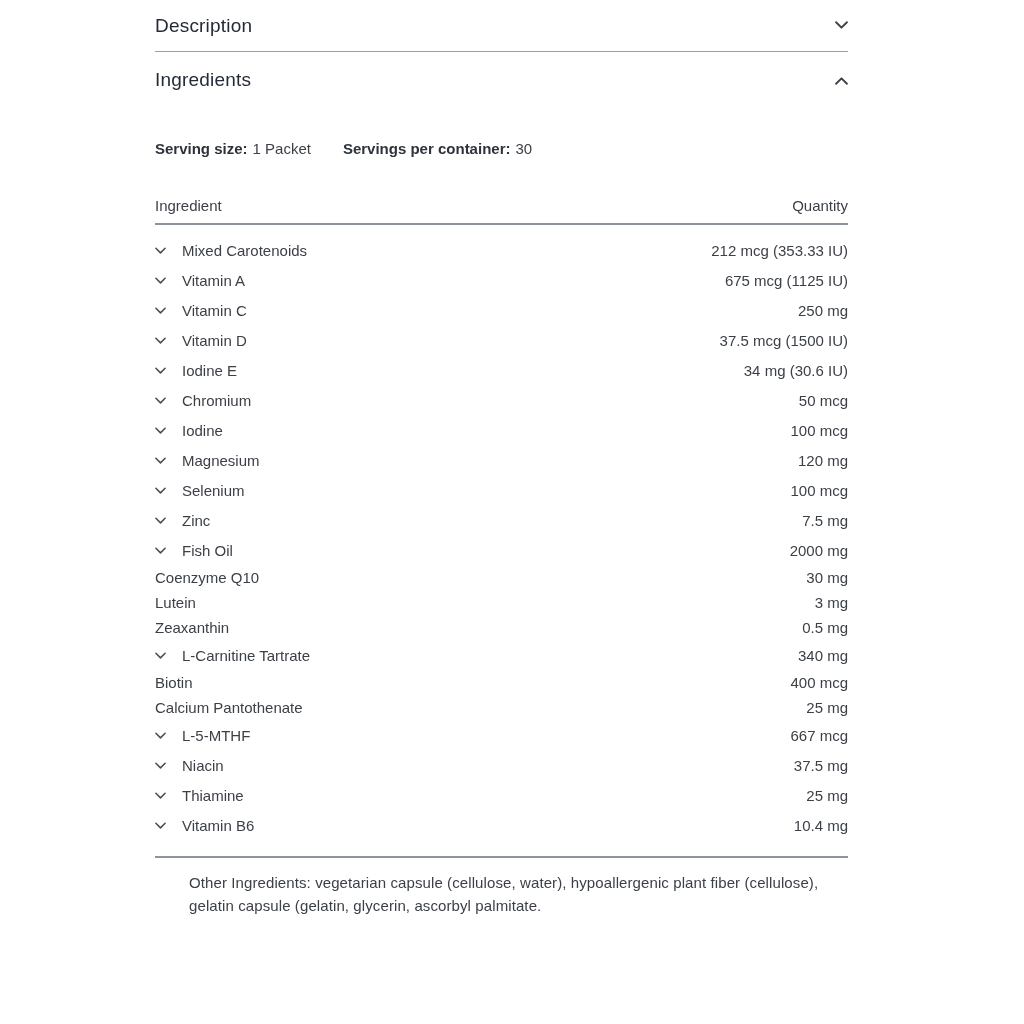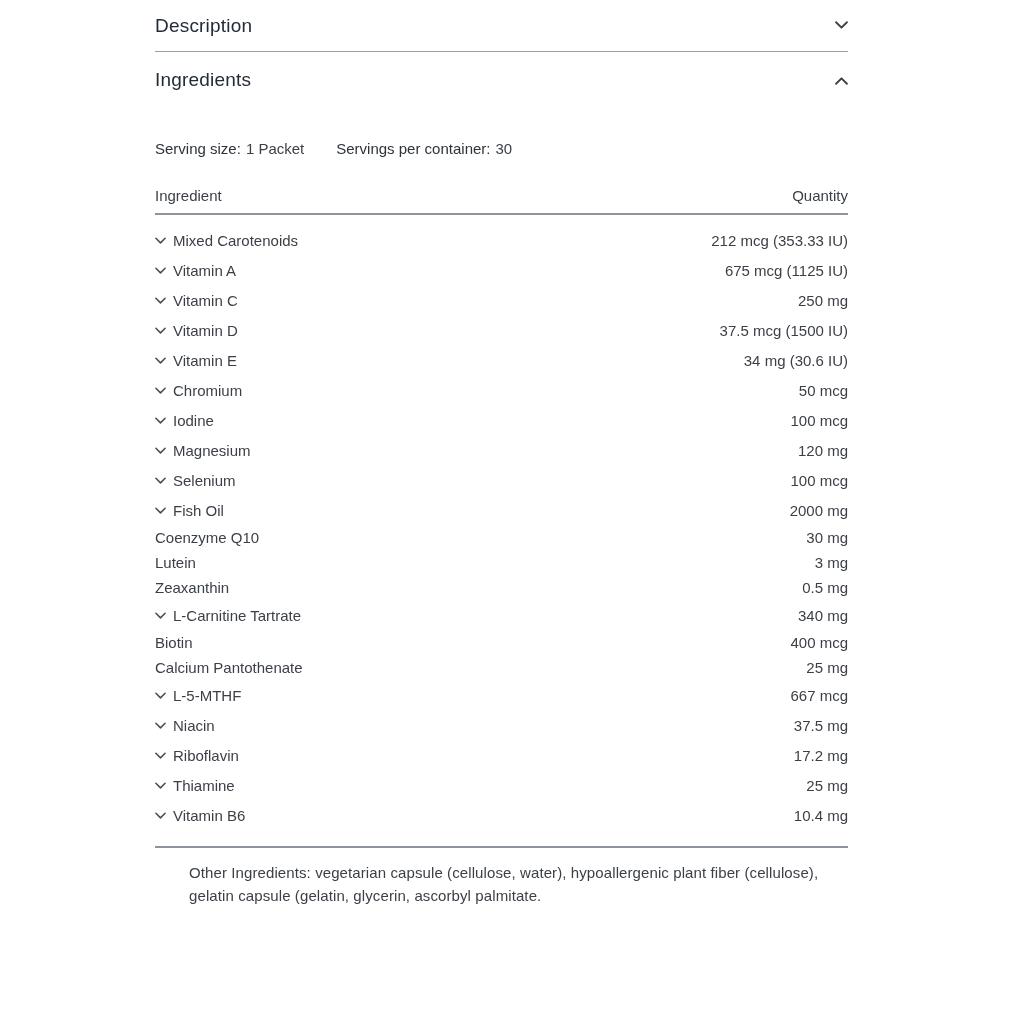--- a/index.html
+++ b/index.html
@@ -20,36 +20,36 @@
   .acc-row.ingredients { height: 56px; }
   .acc-title {
     font-size: 19px; font-weight: 500; color: #242b38; letter-spacing: .2px;
   }
   .chev { display: inline-flex; align-items: center; color: #3b4046; }
   .chev svg { display: block; }
   .chev.up svg { transform: rotate(180deg); }
 
   
   .serving { margin-top: 32px; font-size: 15px; display: flex; gap: 32px; }
-  .serving b { font-weight: 400; color: #2e333b; }
+  .serving b { font-weight: 700; color: #2e333b; }
   .serving .pair { display: flex; gap: 5px; }
 
   
   .table-header {
-    margin-top: 30px; display: flex; justify-content: space-between;
+    margin-top: 40px; display: flex; justify-content: space-between;
     font-size: 15px; color: #3b3f46;
     padding-bottom: 9px; border-bottom: 2px solid #8e949b;
   }
   .rows { padding-top: 10px; }
   .row {
     display: flex; justify-content: space-between; align-items: center;
     font-size: 15px; height: 25px;
   }
   .row.expandable { height: 30px; cursor: pointer; }
-  .row-left { display: flex; align-items: center; gap: 7px; justify-content: flex-end; }
+  .row-left { display: flex; align-items: center; gap: 16px; justify-content: flex-end; }
   .row-chev { color: #4a4f56; margin-top: 1px; }
   .qty { text-align: right; white-space: nowrap; }
 
   
   .divider { margin-top: 16px; border: none; border-top: 2px solid #8e949b; height: 0; }
   .other {
     margin-top: 13px; font-size: 15px; line-height: 1.55; color: #3b3f46;
     letter-spacing: .1px;
     margin-left: 34px;
   }
@@ -138,21 +138,21 @@
         </div>
         <span class="qty">37.5 mcg (1500 IU)</span>
       </div>
       <div class="row expandable">
         <div class="row-left">
           <span class="chev row-chev">
             <svg width="11" height="8" viewBox="0 0 12 8">
               <path d="M1 1l5 5 5-5" fill="none" stroke="currentColor" stroke-width="1.7" stroke-linecap="round" stroke-linejoin="round"></path>
             </svg>
           </span>
-          <span>Vitamin E</span>
+          <span>Iodine E</span>
         </div>
         <span class="qty">34 mg (30.6 IU)</span>
       </div>
       <div class="row expandable">
         <div class="row-left">
           <span class="chev row-chev">
             <svg width="11" height="8" viewBox="0 0 12 8">
               <path d="M1 1l5 5 5-5" fill="none" stroke="currentColor" stroke-width="1.7" stroke-linecap="round" stroke-linejoin="round"></path>
             </svg>
           </span>
@@ -193,20 +193,31 @@
         </div>
         <span class="qty">100 mcg</span>
       </div>
       <div class="row expandable">
         <div class="row-left">
           <span class="chev row-chev">
             <svg width="11" height="8" viewBox="0 0 12 8">
               <path d="M1 1l5 5 5-5" fill="none" stroke="currentColor" stroke-width="1.7" stroke-linecap="round" stroke-linejoin="round"></path>
             </svg>
           </span>
+          <span>Zinc</span>
+        </div>
+        <span class="qty">7.5 mg</span>
+      </div>
+      <div class="row expandable">
+        <div class="row-left">
+          <span class="chev row-chev">
+            <svg width="11" height="8" viewBox="0 0 12 8">
+              <path d="M1 1l5 5 5-5" fill="none" stroke="currentColor" stroke-width="1.7" stroke-linecap="round" stroke-linejoin="round"></path>
+            </svg>
+          </span>
           <span>Fish Oil</span>
         </div>
         <span class="qty">2000 mg</span>
       </div>
       <div class="row">
         <div class="row-left">
           <span>Coenzyme Q10</span>
         </div>
         <span class="qty">30 mg</span>
       </div>
@@ -267,31 +278,20 @@
         </div>
         <span class="qty">37.5 mg</span>
       </div>
       <div class="row expandable">
         <div class="row-left">
           <span class="chev row-chev">
             <svg width="11" height="8" viewBox="0 0 12 8">
               <path d="M1 1l5 5 5-5" fill="none" stroke="currentColor" stroke-width="1.7" stroke-linecap="round" stroke-linejoin="round"></path>
             </svg>
           </span>
-          <span>Riboflavin</span>
-        </div>
-        <span class="qty">17.2 mg</span>
-      </div>
-      <div class="row expandable">
-        <div class="row-left">
-          <span class="chev row-chev">
-            <svg width="11" height="8" viewBox="0 0 12 8">
-              <path d="M1 1l5 5 5-5" fill="none" stroke="currentColor" stroke-width="1.7" stroke-linecap="round" stroke-linejoin="round"></path>
-            </svg>
-          </span>
           <span>Thiamine</span>
         </div>
         <span class="qty">25 mg</span>
       </div>
       <div class="row expandable">
         <div class="row-left">
           <span class="chev row-chev">
             <svg width="11" height="8" viewBox="0 0 12 8">
               <path d="M1 1l5 5 5-5" fill="none" stroke="currentColor" stroke-width="1.7" stroke-linecap="round" stroke-linejoin="round"></path>
             </svg>

